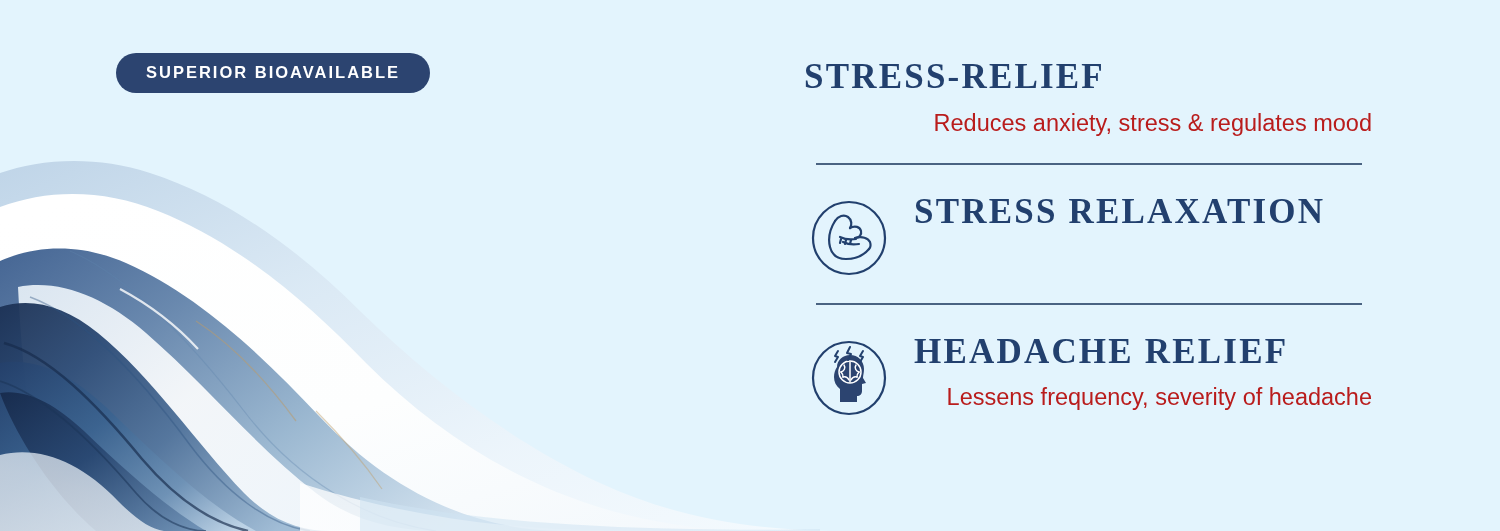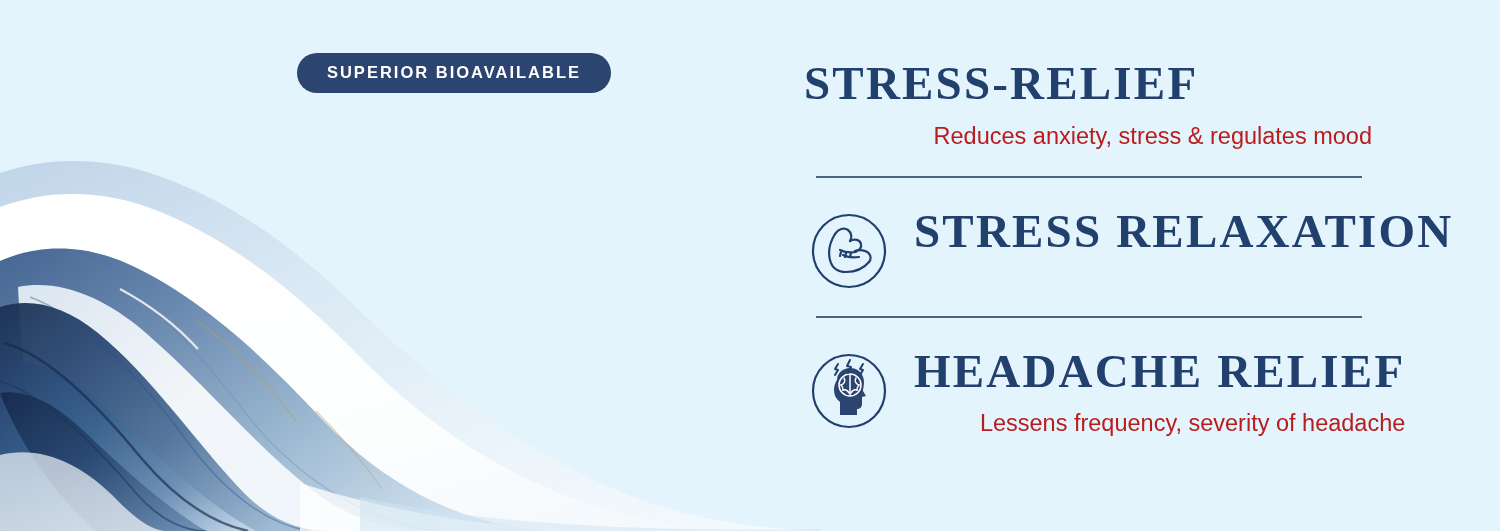--- a/index.html
+++ b/index.html
@@ -23,24 +23,23 @@
     bottom: 0;
     width: 830px;
     height: 420px;
     pointer-events: none;
   }
   .wave-art svg { display: block; width: 100%; height: 100%; }
 
   
   .left-copy {
     position: absolute;
-    left: 144px;
+    left: 116px;
     top: 53px;
     width: 620px;
-    text-align: center;
   }
   .badge {
     display: inline-block;
     background: #2c4470;
     color: #ffffff;
     border-radius: 22px;
     padding: 11px 30px 12px 30px;
     font-size: 16.5px;
     font-weight: bold;
     letter-spacing: 2.0px;
@@ -85,21 +84,21 @@
     margin-top: 8px;
   }
   .feature-icon svg { display: block; width: 78px; height: 78px; }
   .feature-text {
     flex: 1 1 auto;
     padding-top: 2px;
   }
   .feature-title {
     font-family: "Liberation Serif", serif;
     color: #22406e;
-    font-size: 47px;
+    font-size: 35px;
     font-weight: bold;
     letter-spacing: 2.2px;
     line-height: 1.1;
     white-space: nowrap;
   }
   .feature-desc {
     margin-top: 13px;
     font-family: "Liberation Sans", sans-serif;
     color: #b91c1c;
     font-size: 23.5px;

